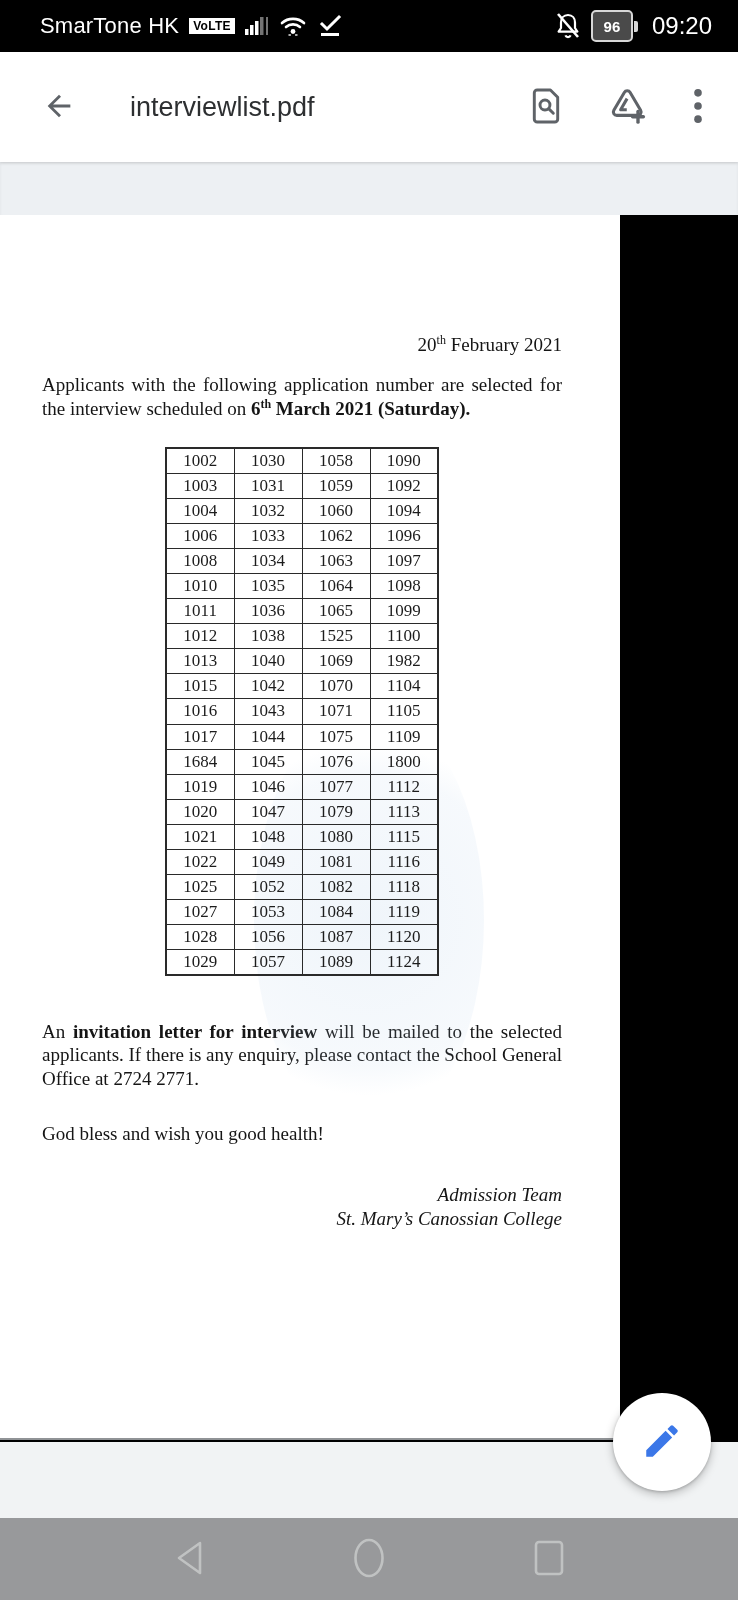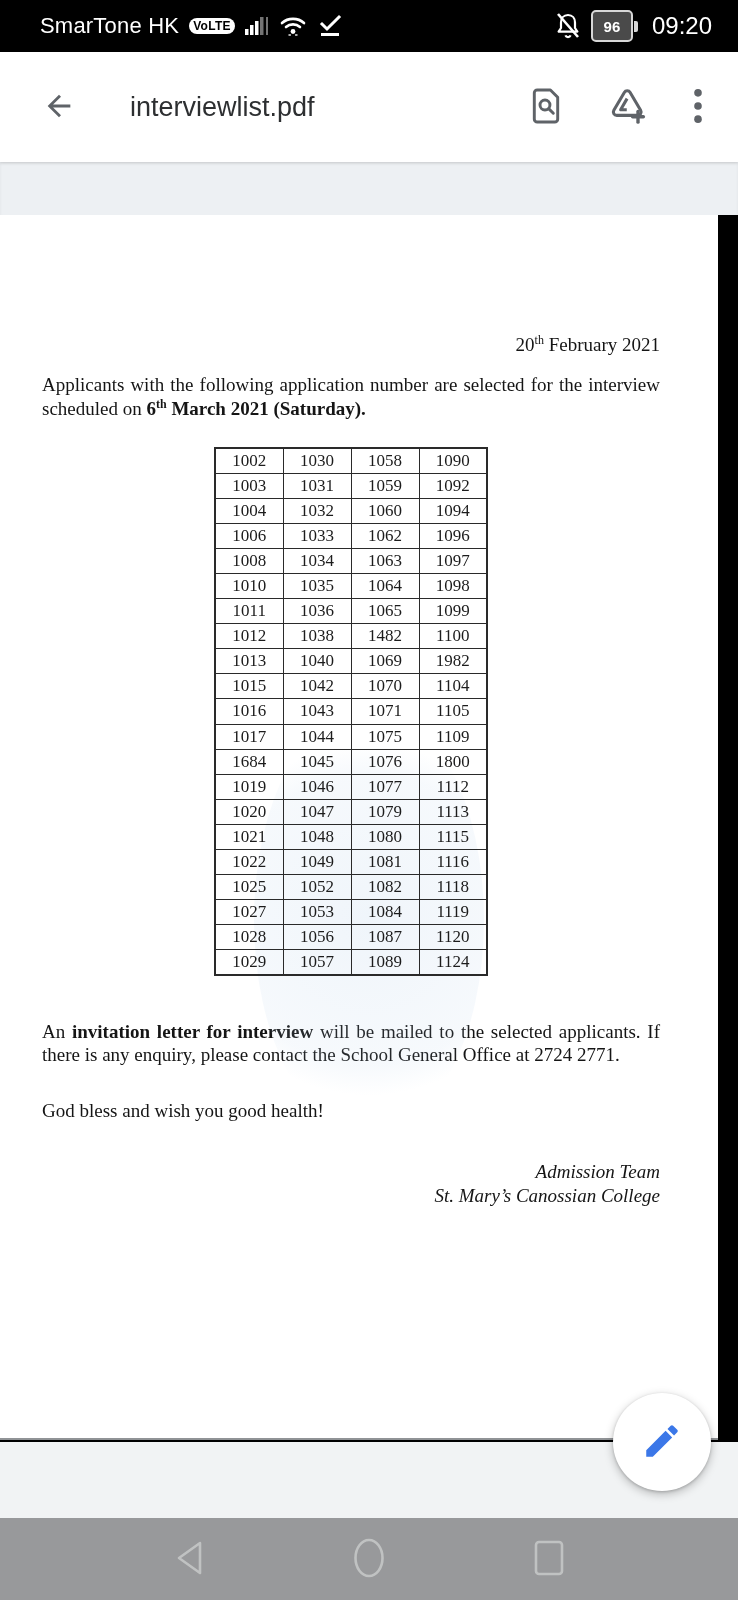--- a/index.html
+++ b/index.html
@@ -5,21 +5,21 @@
   * { margin:0; padding:0; box-sizing:border-box; }
   html,body { width:738px; }
   body { font-family:"Liberation Sans", sans-serif; background:#f1f3f4; }
   .screen { position:relative; width:738px; height:1600px; overflow:hidden; background:#000000; }
 
   
   .status-bar { position:absolute; top:0; left:0; width:738px; height:52px; background:#000;
     display:flex; align-items:center; justify-content:space-between; padding:0 26px 0 40px; }
   .sb-left, .sb-right { display:flex; align-items:center; gap:10px; }
   .carrier { color:#fff; font-size:22px; letter-spacing:.2px; }
-  .volte-badge { background:#fff; color:#000; font-size:12px; font-weight:bold; border-radius:8px;
+  .volte-badge { background:#fff; color:#000; font-size:12px; font-weight:bold; border-radius:0;
     padding:2px 4px; line-height:1; letter-spacing:.3px; }
   .sb-icon { display:flex; align-items:center; }
   .battery { display:flex; align-items:center; gap:1px; }
   .battery-body { border:2px solid #d7d7d7; border-radius:5px; min-width:42px; height:32px;
     display:flex; align-items:center; justify-content:center; background:#4a4a4a; }
   .battery-body span { color:#fff; font-size:15px; font-weight:bold; }
   .battery-nub { width:4px; height:11px; background:#d7d7d7; border-radius:0 2px 2px 0; }
   .clock { color:#fff; font-size:24px; margin-left:4px; }
 
   
@@ -30,21 +30,21 @@
   .doc-title { font-size:27px; color:#2d2f31; margin-left:48px; flex:1; white-space:nowrap;
     overflow:hidden; text-overflow:ellipsis; }
   .appbar-actions { display:flex; align-items:center; gap:36px; }
   .icon-btn { background:none; border:none; display:flex; align-items:center; cursor:pointer; padding:4px; }
 
   
   .gap-band { position:absolute; top:145px; left:0; width:738px; height:70px; background:#edf0f3;
     box-shadow:inset 0 2px 3px rgba(0,0,0,.06); }
 
   
-  .pdf-page { position:absolute; top:215px; left:0; width:718px; height:1225px; background:#fff;
+  .pdf-page { position:absolute; top:215px; left:0; width:620px; height:1225px; background:#fff;
     border-bottom:2px solid #909396; padding:119px 58px 0 42px;
     font-family:"Liberation Serif","DejaVu Serif",serif; color:#151515; }
   .watermark { position:absolute; left:254px; top:490px; width:230px; height:430px; border-radius:50%;
     background:radial-gradient(circle, rgba(170,200,230,.18) 0%, rgba(170,200,230,.10) 60%, rgba(170,200,230,0) 72%);
     pointer-events:none; }
   .doc-date { text-align:right; font-size:19px; }
   .doc-intro { margin-top:17px; font-size:19px; line-height:23.5px; text-align:justify; }
   .doc-intro .bold, .doc-para .bold { font-weight:bold; }
   sup { font-size:12px; vertical-align:super; line-height:0; }
 
@@ -214,21 +214,21 @@
           </tr>
           <tr>
             <td>1011</td>
             <td>1036</td>
             <td>1065</td>
             <td>1099</td>
           </tr>
           <tr>
             <td>1012</td>
             <td>1038</td>
-            <td>1482</td>
+            <td>1525</td>
             <td>1100</td>
           </tr>
           <tr>
             <td>1013</td>
             <td>1040</td>
             <td>1069</td>
             <td>1982</td>
           </tr>
           <tr>
             <td>1015</td>

